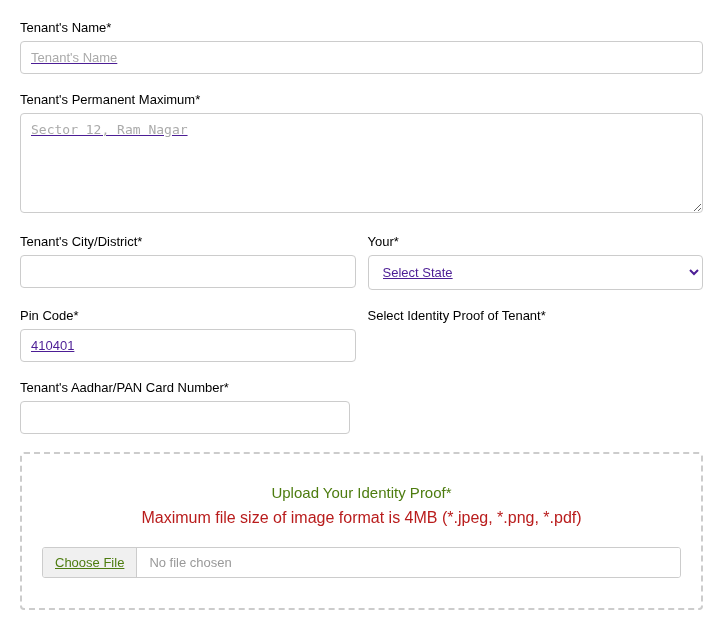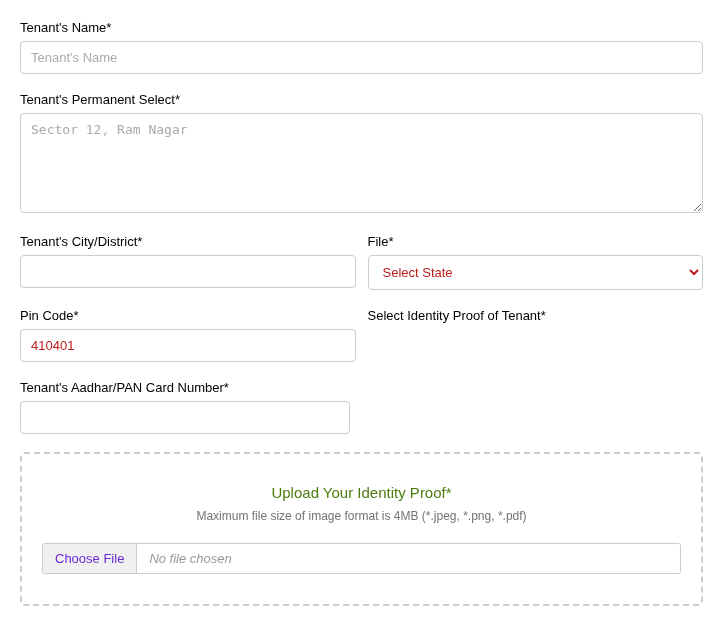--- a/index.html
+++ b/index.html
@@ -32,23 +32,24 @@
       color: #000000;
       margin-bottom: 6px;
     }
 
     .form-control {
       width: 100%;
       padding: 8px 10px;
       border: 1px solid #ccc;
       border-radius: 4px;
       font-size: 13px;
-      color: #b91c1c;
+      color: #4c1d95;
       background: #fff;
       outline: none;
+      text-decoration: underline;
     }
 
     .form-control::placeholder {
       color: #aaa;
     }
 
     textarea.form-control {
       resize: vertical;
       height: 100px;
     }
@@ -77,76 +78,76 @@
     }
 
     .upload-title {
       font-size: 15px;
       font-weight: 500;
       color: #4d7c0f;
       margin-bottom: 8px;
     }
 
     .upload-subtitle {
-      font-size: 12px;
-      color: #737373;
+      font-size: 16px;
+      color: #b91c1c;
       margin-bottom: 20px;
     }
 
     .file-input-wrapper {
       display: flex;
       width: 100%;
       border: 1px solid #ccc;
       border-radius: 3px;
       overflow: hidden;
     }
 
     .choose-file-btn {
       background: #f0f0f0;
       border: none;
       border-right: 1px solid #ccc;
       padding: 7px 12px;
       font-size: 13px;
       cursor: pointer;
       white-space: nowrap;
-      color: #6d28d9;
+      color: #4d7c0f;
+      text-decoration: underline;
     }
 
     .file-name {
       padding: 7px 12px;
       font-size: 13px;
       color: #999;
       background: #fff;
       flex: 1;
       text-align: left;
-      font-style: italic;
     }
   </style>
 </head>
 <body>
 
 <div class="form-container">
 
   <div class="form-group">
     <label class="form-label">Tenant's Name*</label>
     <input type="text" class="form-control" placeholder="Tenant's Name" style="">
   </div>
 
   <div class="form-group">
-    <label class="form-label">Tenant's Permanent Select*</label>
+    <label class="form-label">Tenant's Permanent Maximum*</label>
     <textarea class="form-control" placeholder="Sector 12, Ram Nagar" style=""></textarea>
   </div>
 
   <div class="row">
     <div class="col-half form-group">
       <label class="form-label">Tenant's City/District*</label>
       <input type="text" class="form-control" placeholder="" style="">
     </div>
     <div class="col-half form-group">
-      <label class="form-label">File*</label>
+      <label class="form-label">Your*</label>
       <select class="form-control">
         <option value="">Select State</option>
         <option value="ap">Andhra Pradesh</option>
         <option value="mh">Maharashtra</option>
         <option value="ka">Karnataka</option>
         <option value="tn">Tamil Nadu</option>
         <option value="dl">Delhi</option>
         <option value="gj">Gujarat</option>
         <option value="rj">Rajasthan</option>
         <option value="up">Uttar Pradesh</option>

